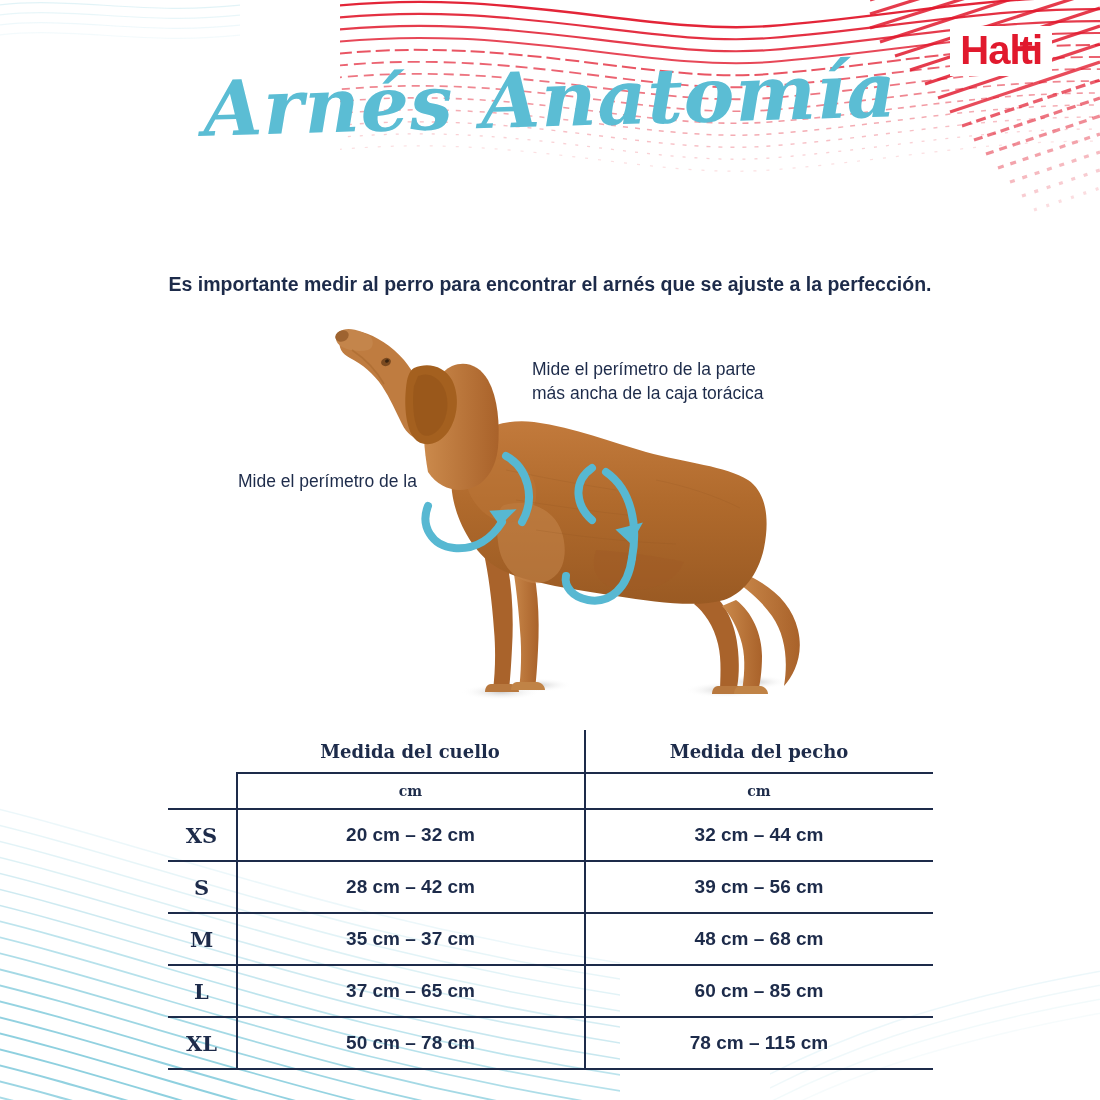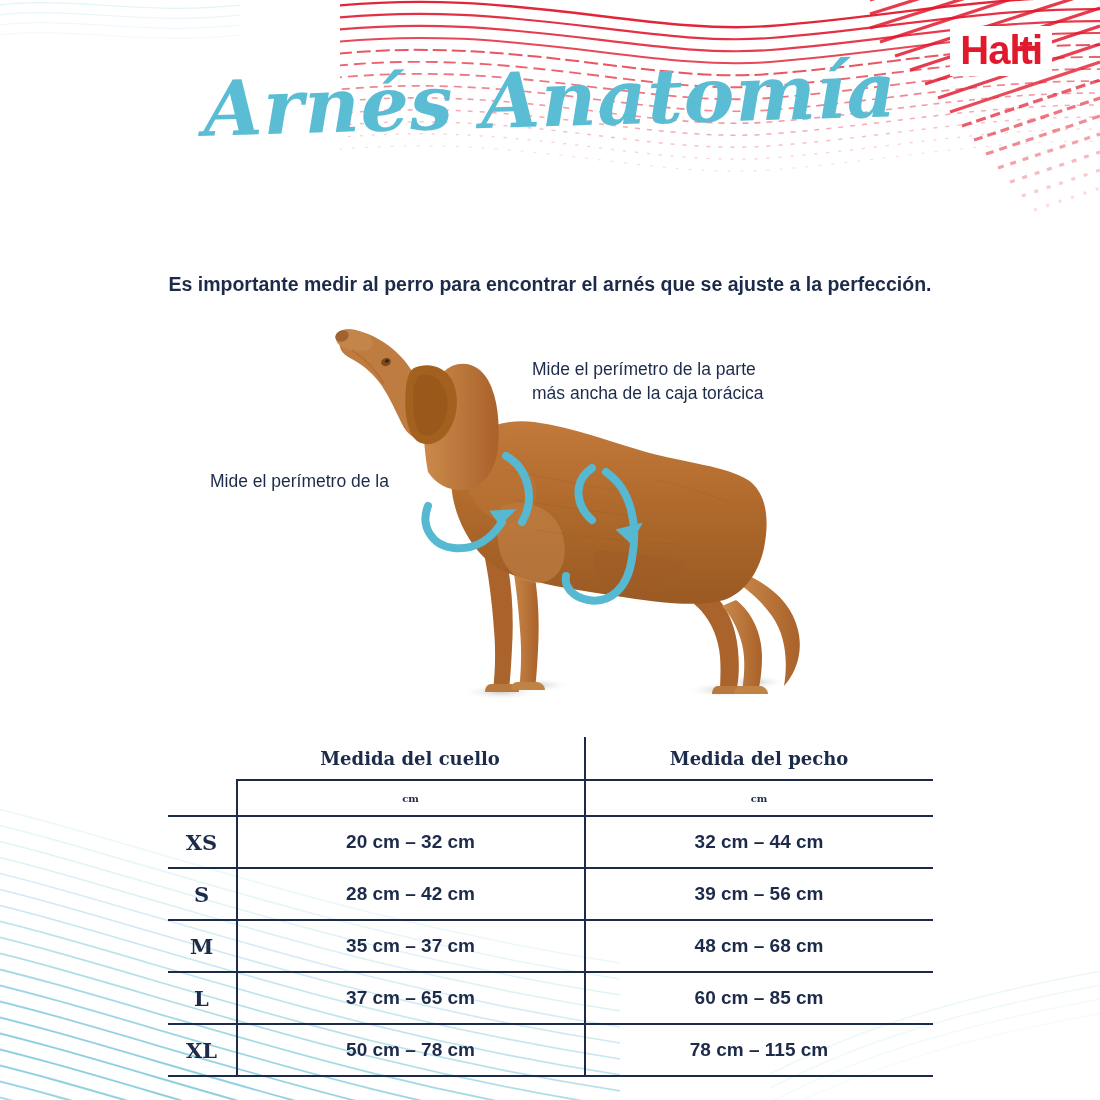--- a/index.html
+++ b/index.html
@@ -62,41 +62,41 @@
   .subtitle div{display:block;margin-top:30px;}
 
   
   .illus{position:absolute;top:300px;left:0;width:1100px;height:420px;z-index:3;padding-left:36px;}
   .callout{
     position:absolute;
     font-size:17.5px;color:#1d2b4a;line-height:1.35;
     font-family:"Liberation Sans", sans-serif;
   }
   .callout-chest{top:58px;left:532px;text-align:left;width:300px;}
-  .callout-neck{top:170px;left:144px;text-align:right;width:245px;}
+  .callout-neck{top:170px;left:172px;text-align:right;width:245px;}
 
   
   .table-wrap{position:absolute;top:722px;left:0;width:1100px;z-index:5;}
   table.size{
     border-collapse:collapse;
-    margin:15px auto;
+    margin:8px auto;
     width:765px;
     color:#1d2b4a;
   }
   table.size td,table.size th{padding:0;}
   .hdr-cell{
     font-family:"DejaVu Serif", serif;
     font-weight:bold;font-size:18px;
     text-align:center;
     height:42px;vertical-align:middle;
     color:#1d2b4a;
   }
   .unit-cell{
     font-family:"DejaVu Serif", serif;
-    font-weight:bold;font-size:10px;
+    font-weight:bold;font-size:14px;
     text-align:center;height:34px;vertical-align:middle;border-radius:14px;
   }
   .size-cell{
     font-family:"DejaVu Serif", serif;
     font-weight:bold;font-size:21px;
     text-align:center;width:68px;vertical-align:middle;
   }
   .val-cell{
     font-family:"Liberation Sans", sans-serif;
     font-weight:bold;font-size:19px;

